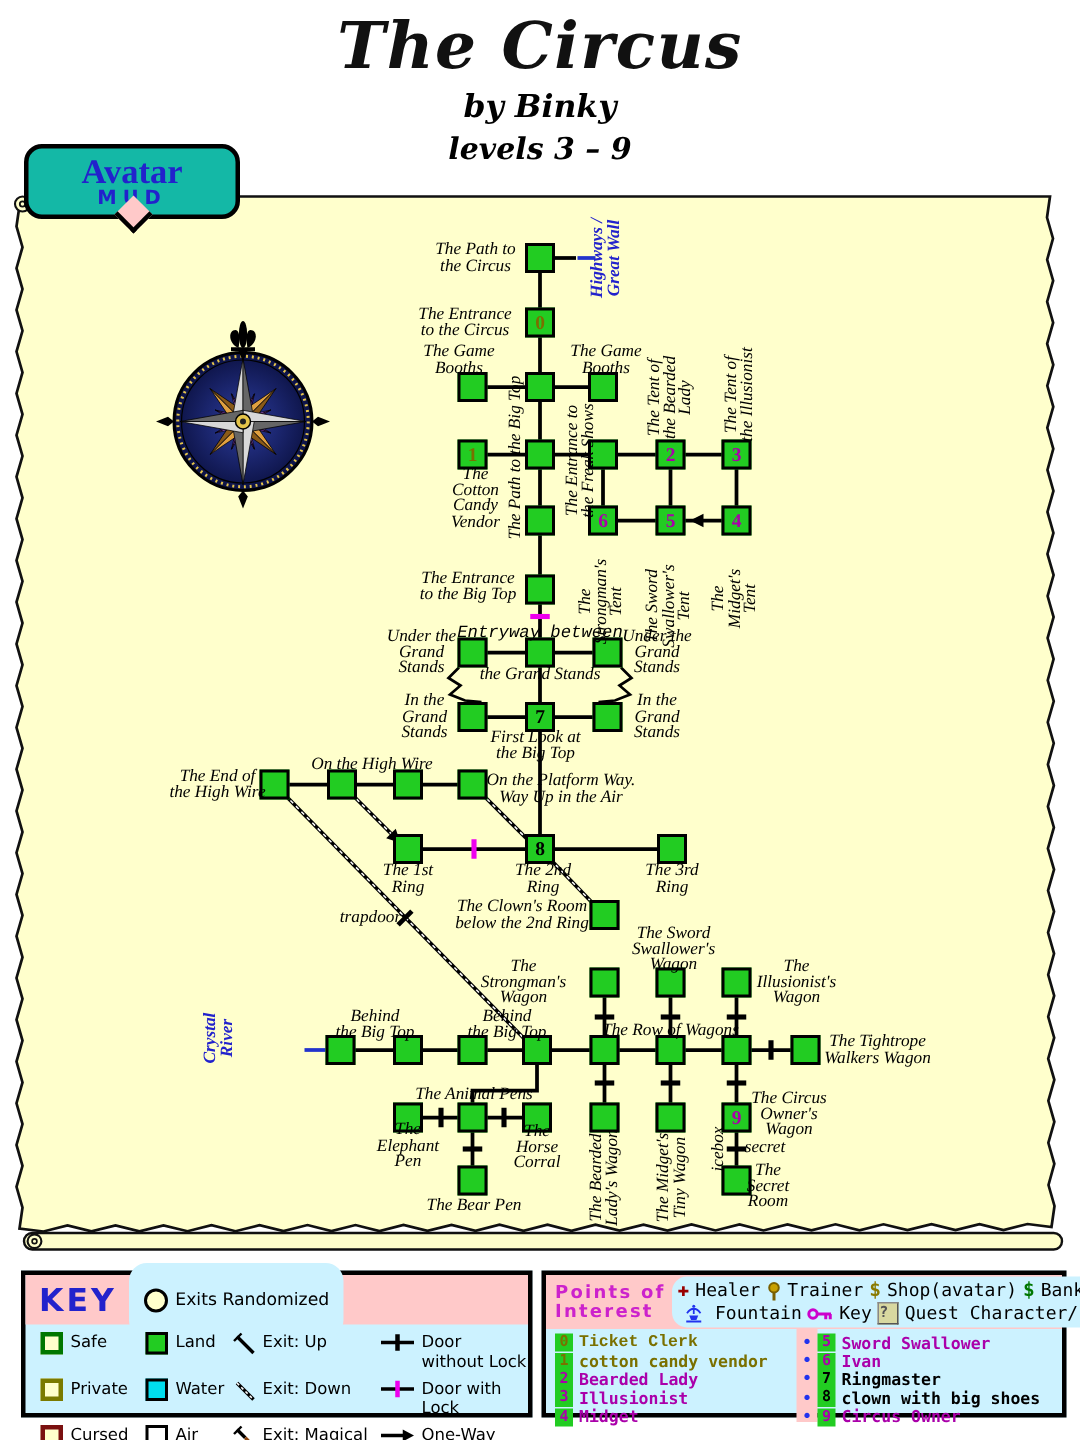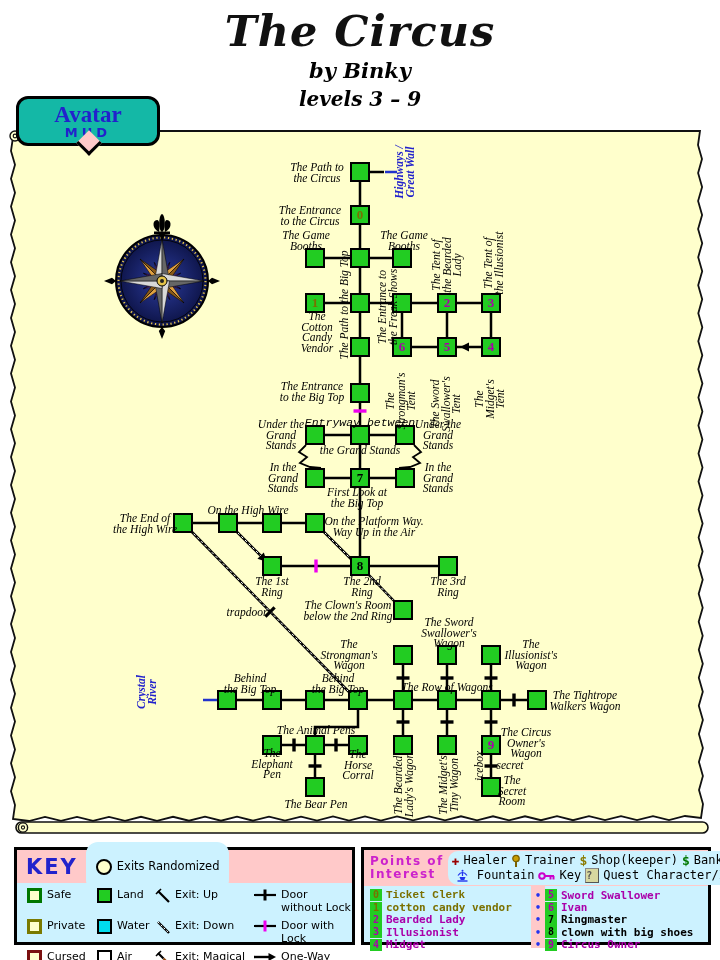--- a/index.html
+++ b/index.html
@@ -472,21 +472,21 @@
           <span class="ic healer-glyph">✚</span>
             <span>Healer</span>
           <span class="ic">
               <svg width="10" height="14">
                 <circle cx="5" cy="4.5" r="3.2" fill="#c8a000" stroke="#7a6000" stroke-width="1.3"></circle>
                 <line x1="5" y1="8" x2="5" y2="13" stroke="#7a6000" stroke-width="2"></line>
               </svg>
             </span>
             <span>Trainer</span>
           <span class="ic dollar-shop">$</span>
-            <span>Shop(keeper)</span>
+            <span>Shop(avatar)</span>
           <span class="ic dollar-bank">$</span>
             <span>Bank(er)</span>
         </div>
         <div class="poi-irow">
           <span class="ic">
               <svg width="13" height="13">
                 <path d="M3.5,8 h6 l-1.2,3 h-3.6 z" fill="#2233EE"></path>
                 <line x1="1.5" y1="12" x2="11.5" y2="12" stroke="#2233EE" stroke-width="1.4"></line>
                 <path d="M6.5,7 v-4 M6.5,3.5 C4,3.5 3,5 2,6.5 M6.5,3.5 C9,3.5 10,5 11,6.5" fill="none" stroke="#2233EE" stroke-width="1.2"></path>
                 <circle cx="6.5" cy="1.8" r="1" fill="#2233EE"></circle>

